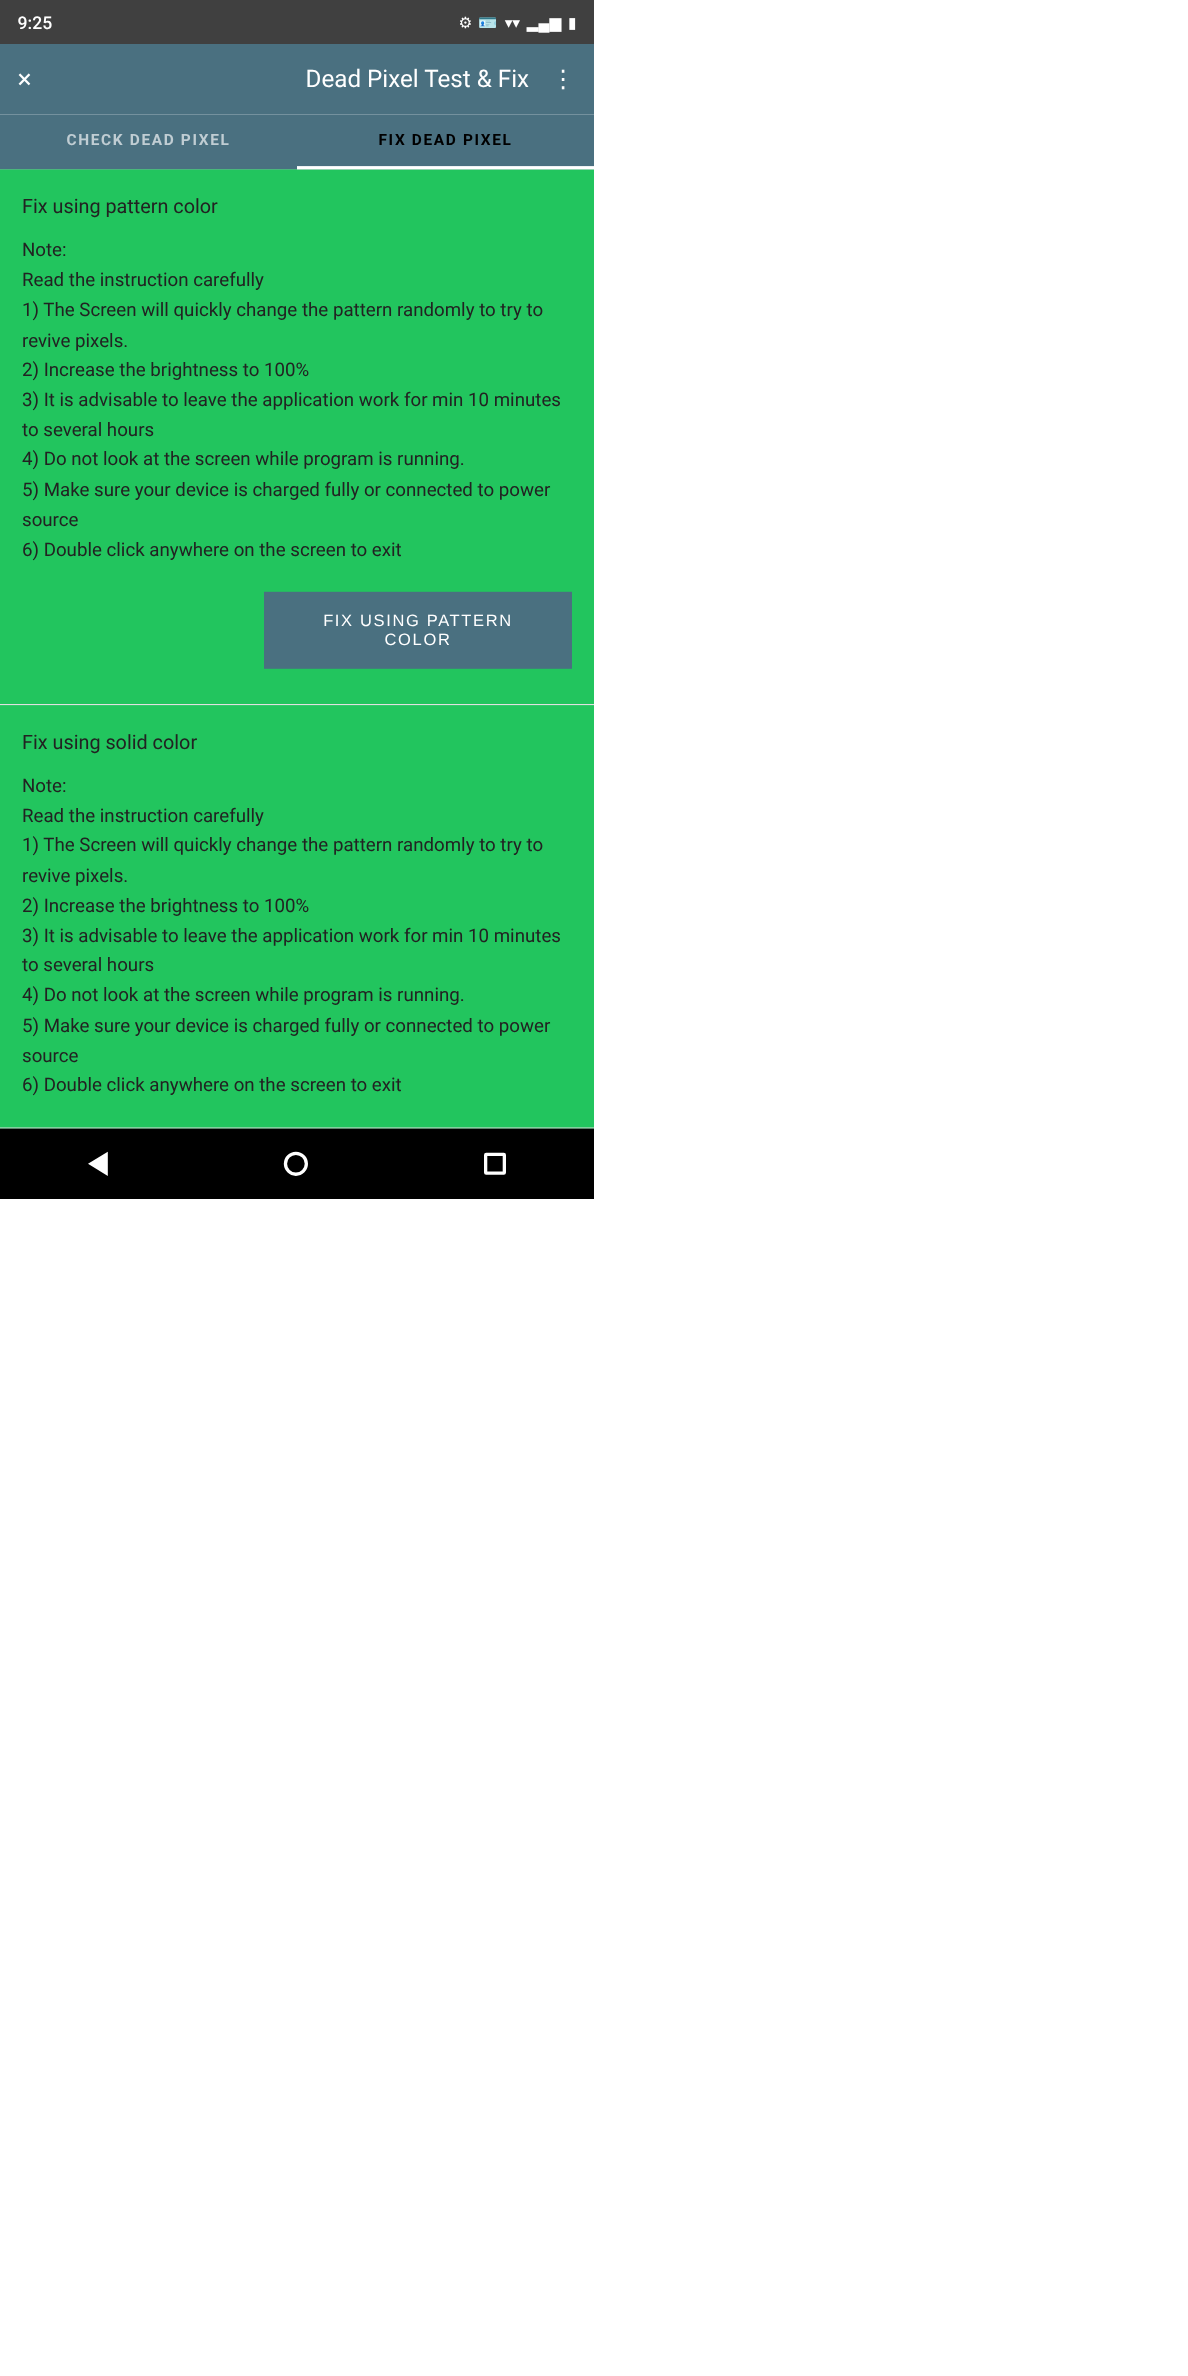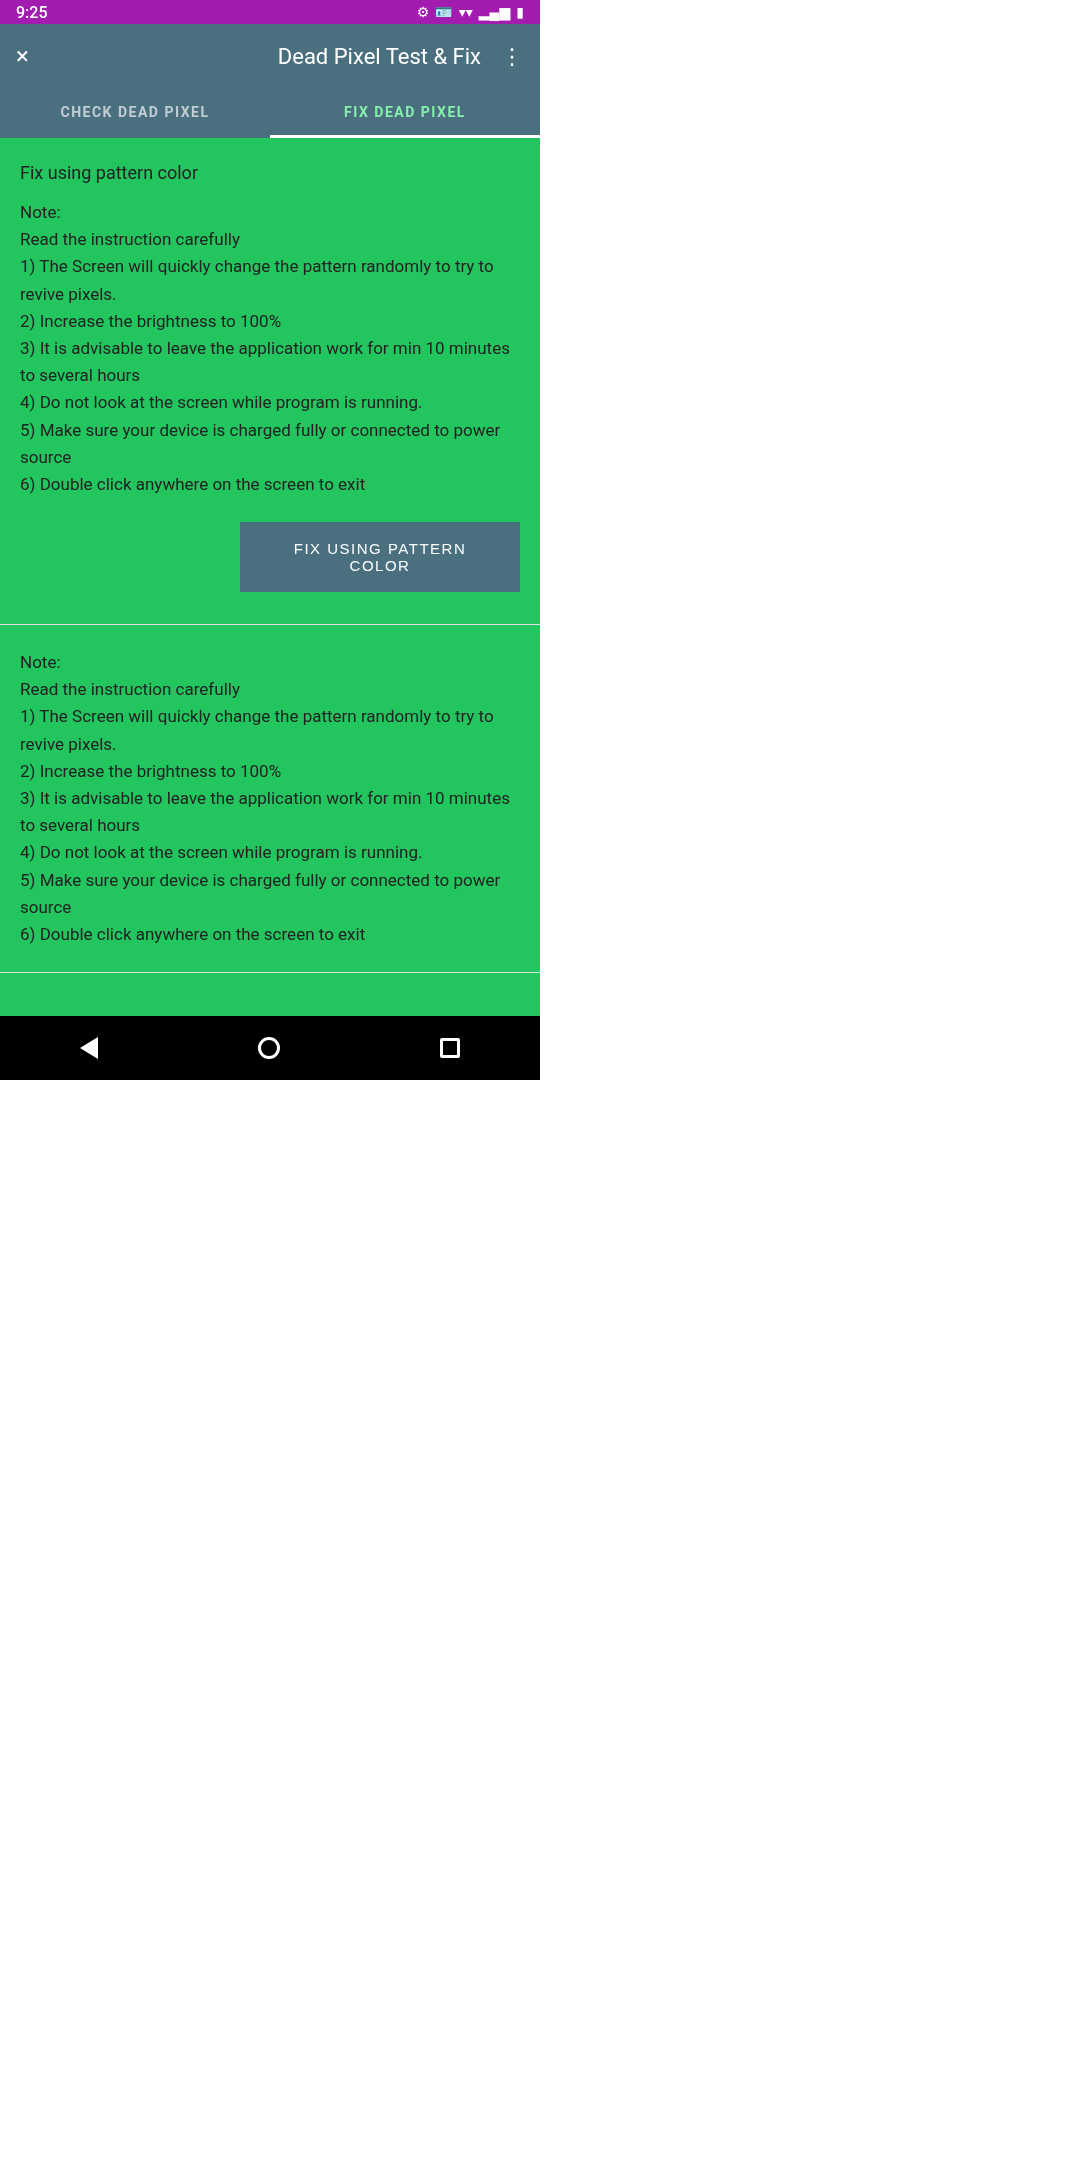--- a/index.html
+++ b/index.html
@@ -9,22 +9,22 @@
       width: 540px;
       min-height: 1080px;
       font-family: 'Roboto', Arial, sans-serif;
       background: #fff;
       display: flex;
       flex-direction: column;
     }
 
     
     .status-bar {
-      background: #a21caf;
-      height: 24px;
+      background: #404040;
+      height: 40px;
       display: flex;
       align-items: center;
       justify-content: space-between;
       padding: 0 16px;
       color: white;
       text-align: center;
     }
     .status-bar-left {
       font-size: 16px;
       font-weight: 500;
@@ -79,21 +79,21 @@
       text-align: center;
       padding: 16px 8px;
       color: rgba(255,255,255,0.65);
       font-size: 14px;
       font-weight: 700;
       letter-spacing: 1.5px;
       cursor: pointer;
       position: relative;
     }
     .tab.active {
-      color: #86efac;
+      color: #000000;
     }
     .tab.active::after {
       content: '';
       position: absolute;
       bottom: -2px;
       left: 0;
       right: 0;
       height: 3px;
       background: white;
     }
@@ -225,20 +225,21 @@
       <span>2) Increase the brightness to 100%</span><br>
       <span>3) It is advisable to leave the application work for min 10 minutes to several hours</span><br>
       <span>4) Do not look at the screen while program is running.</span><br>
       <span>5) Make sure your device is charged fully or connected to power source</span><br>
       <span>6) Double click anywhere on the screen to exit</span>
     </div>
     <button class="fix-button">FIX USING PATTERN COLOR</button>
   </div>
 
   <div class="section">
+    <div class="section-title">Fix using solid color</div>
     <div class="instructions">
       <span class="note-label">Note:</span><br>
       <span>Read the instruction carefully</span><br>
       <span>1) The Screen will quickly change the pattern randomly to try to revive pixels.</span><br>
       <span>2) Increase the brightness to 100%</span><br>
       <span>3) It is advisable to leave the application work for min 10 minutes to several hours</span><br>
       <span>4) Do not look at the screen while program is running.</span><br>
       <span>5) Make sure your device is charged fully or connected to power source</span><br>
       <span>6) Double click anywhere on the screen to exit</span>
     </div>

